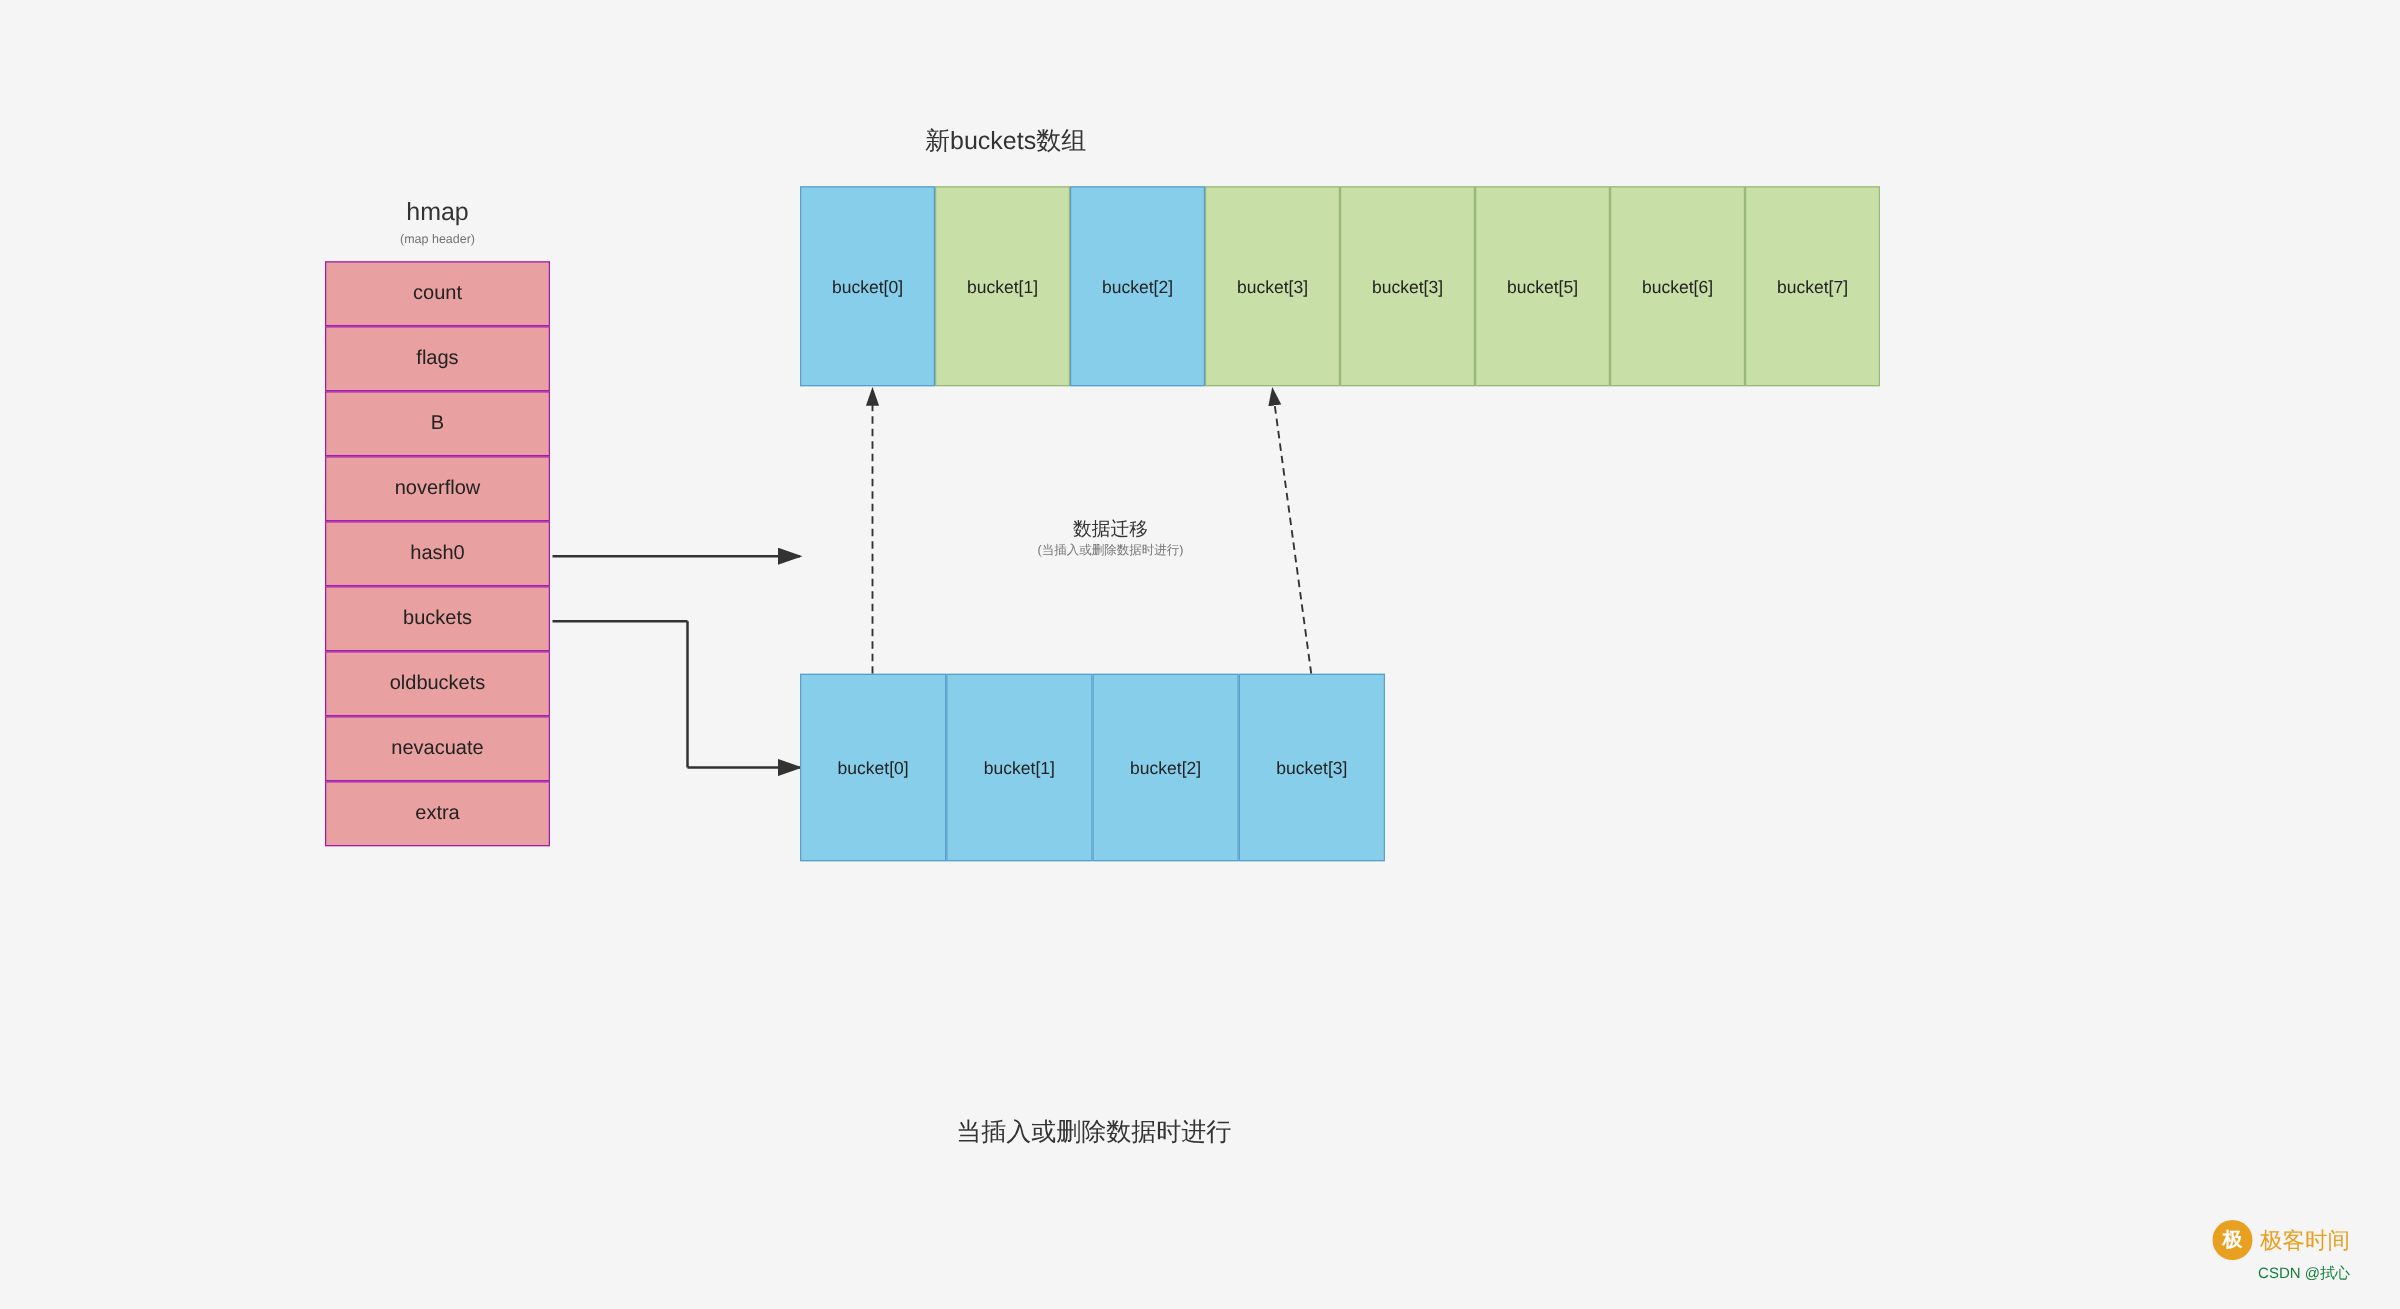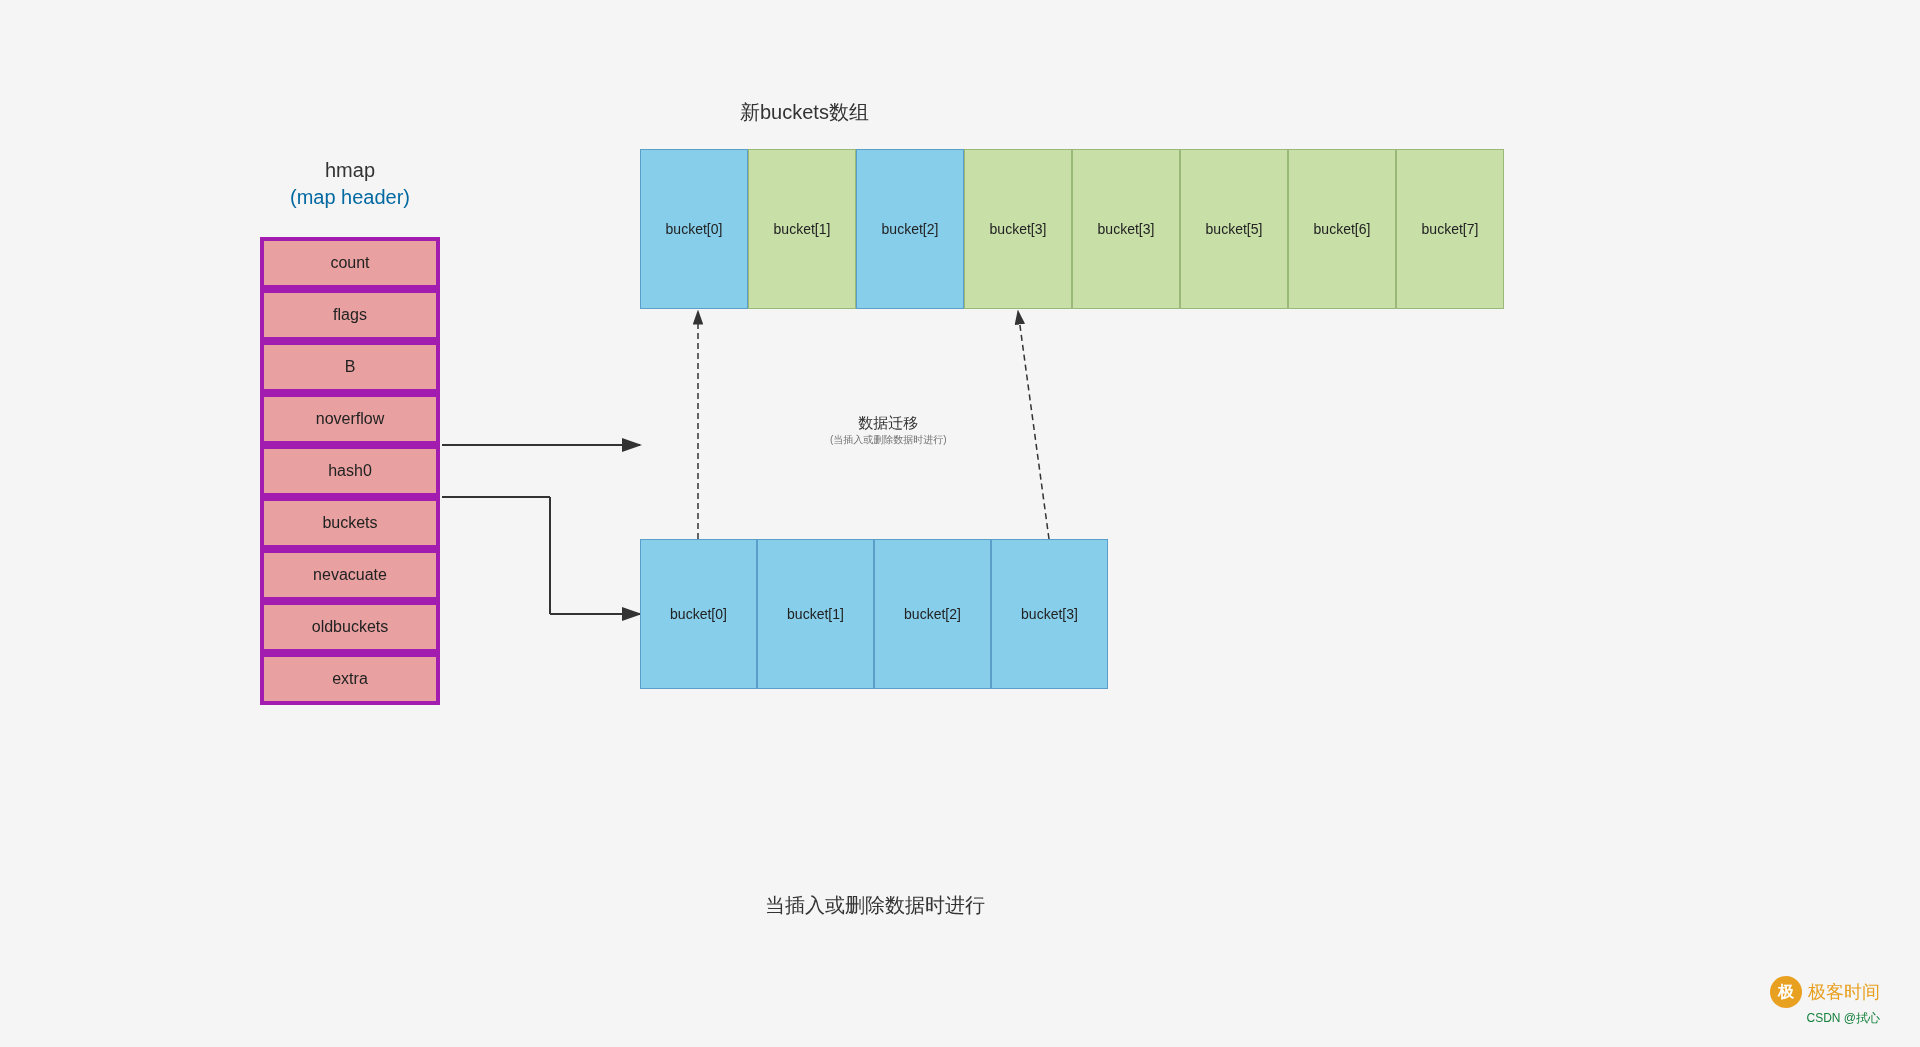--- a/index.html
+++ b/index.html
@@ -32,33 +32,33 @@
       left: 0;
       top: 60px;
       text-align: center;
     }
     .hmap-title {
       font-size: 20px;
       color: #333;
       margin-bottom: 4px;
     }
     .hmap-subtitle {
-      font-size: 20px;
-      color: #0369a1;
-      margin-bottom: 28px;
+      font-size: 10px;
+      color: #737373;
+      margin-bottom: 12px;
     }
     .hmap-fields {
       display: flex;
       flex-direction: column;
       gap: 0;
       width: 180px;
     }
     .hmap-field {
       background: #e8a0a0;
-      border: 4px solid #a21caf;
+      border: 1px solid #a21caf;
       padding: 12px 16px;
       font-size: 16px;
       color: #222;
       text-align: center;
       height: 52px;
       display: flex;
       align-items: center;
       justify-content: center;
     }
 
@@ -224,22 +224,22 @@
       <div class="hmap-title">hmap</div>
       <div class="hmap-subtitle">(map header)</div>
       <div class="hmap-fields">
 
       <div class="hmap-field">count</div>
           <div class="hmap-field">flags</div>
           <div class="hmap-field">B</div>
           <div class="hmap-field">noverflow</div>
           <div class="hmap-field">hash0</div>
           <div class="hmap-field">buckets</div>
+          <div class="hmap-field">oldbuckets</div>
           <div class="hmap-field">nevacuate</div>
-          <div class="hmap-field">oldbuckets</div>
           <div class="hmap-field">extra</div>
         </div>
     </div>
 
     <div class="new-buckets-label">新buckets数组</div>
 
     <div class="new-buckets-container">
 
     <div class="bucket-cell-blue">bucket[0]</div>
         <div class="bucket-cell-green">bucket[1]</div>

